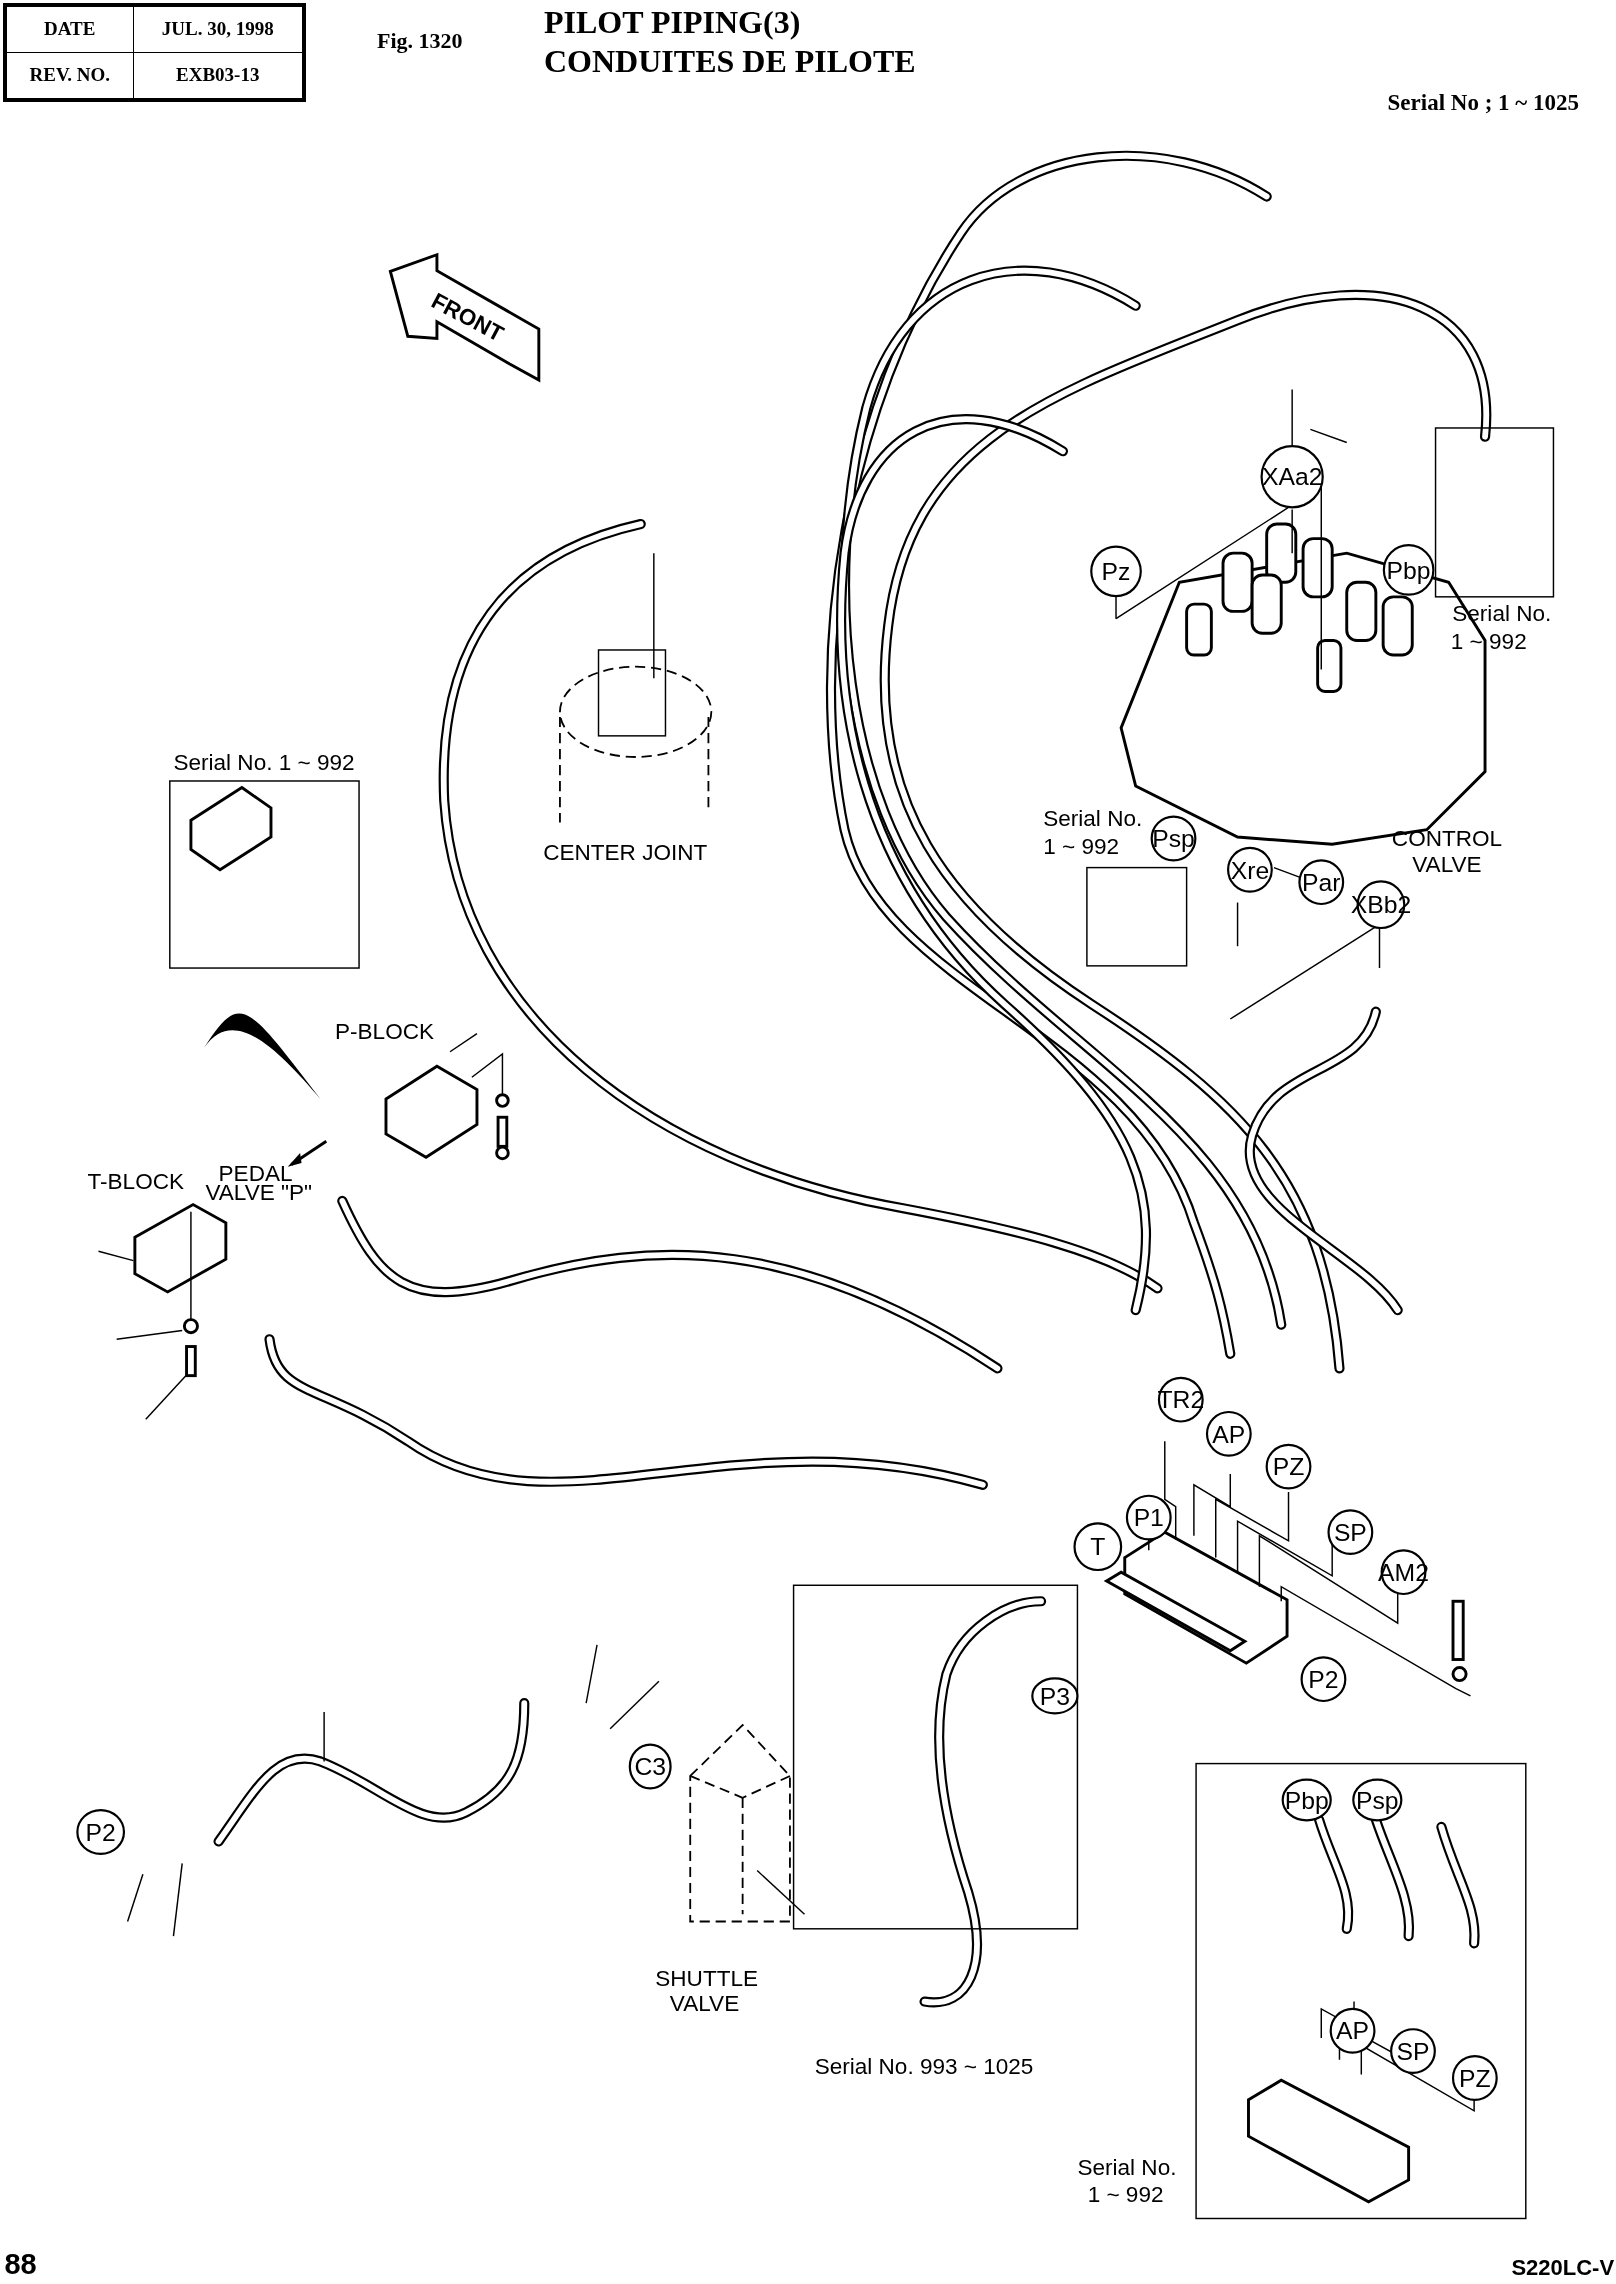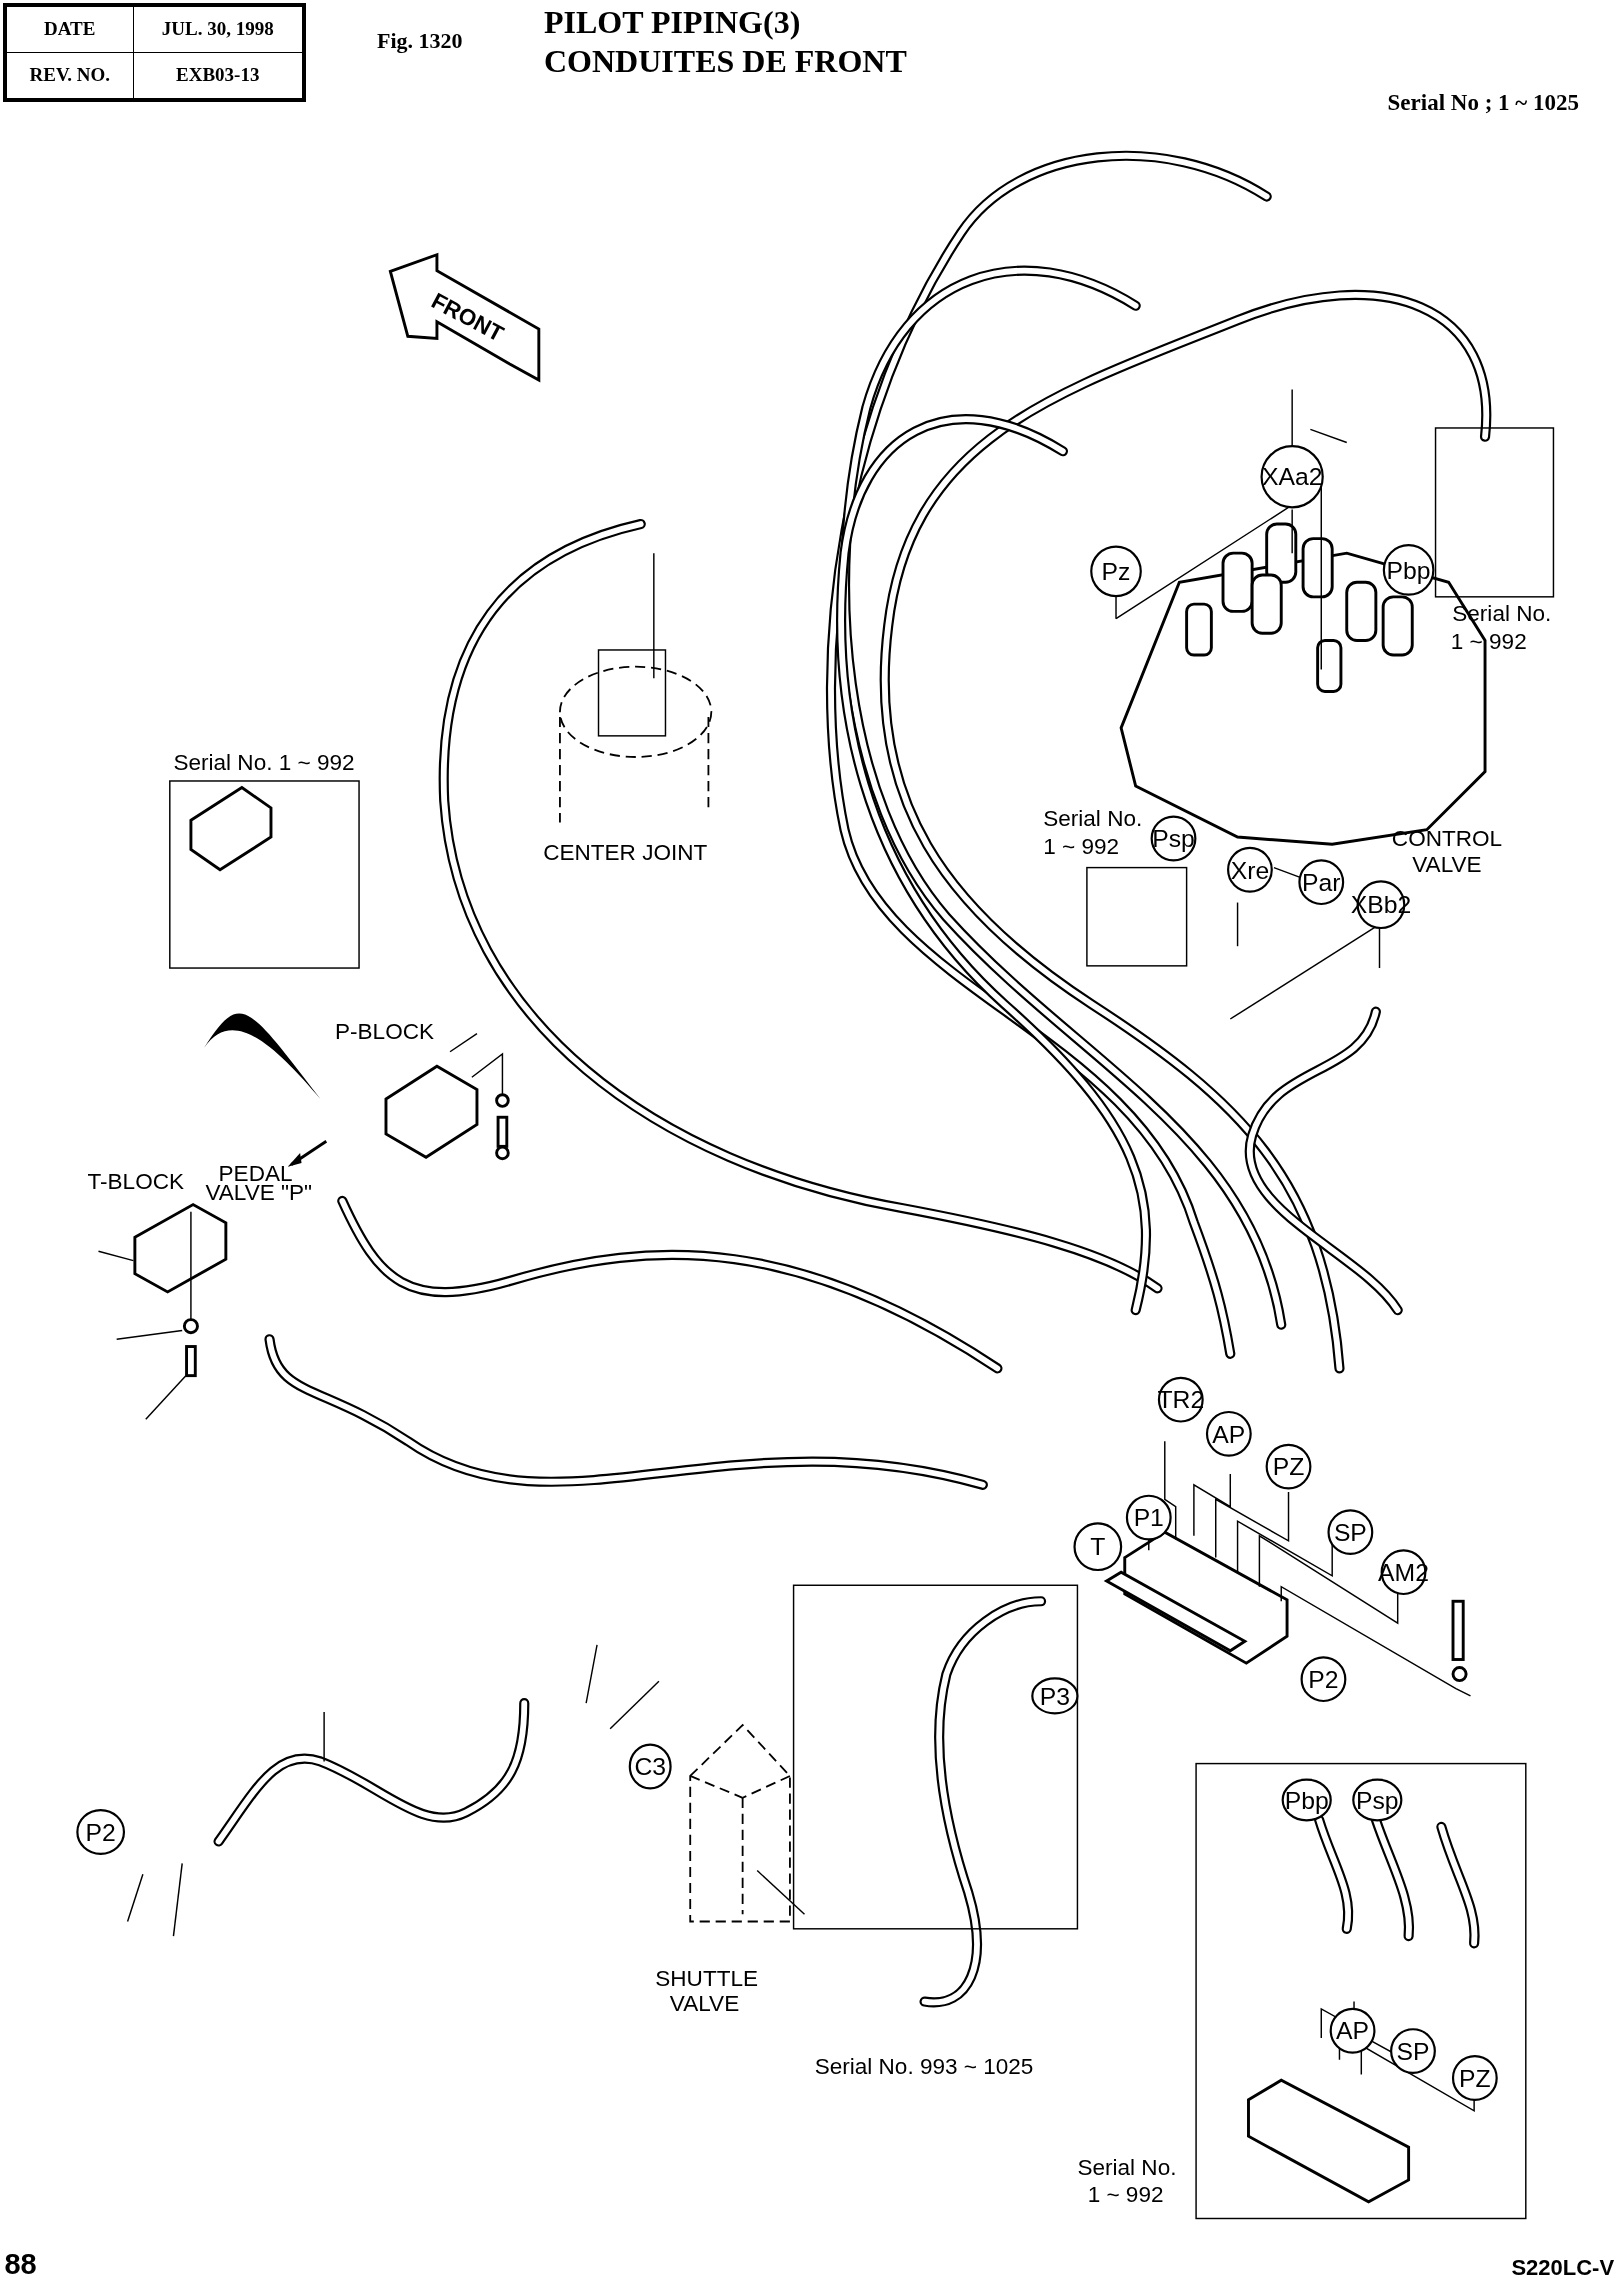--- a/index.html
+++ b/index.html
@@ -34,21 +34,21 @@
   </tr>
   <tr>
     <td>REV. NO.</td>
     <td>EXB03-13</td>
   </tr>
 </tbody>
   </table>
 <div class="fig-num">Fig. 1320</div>
 <div class="fig-title">
   <div>PILOT PIPING(3)</div>
-  <div>CONDUITES DE FRONT</div>
+  <div>CONDUITES DE PILOTE</div>
 </div>
 <div class="serial-top">Serial No ; 1 ~ 1025</div>
 
 <svg id="diagram" width="1617" height="2284" viewBox="0 0 2221 3138">
 
   <g>
     <path d="M536,373 L600,350 L600,372 L740,452 L740,522 L700,500 L600,442 L600,465 L560,462 Z" class="part" stroke-width="5"></path>
     <text class="lbl" x="0" y="0" font-weight="bold" font-size="40" transform="translate(590,420) rotate(28)">FRONT</text>
   </g>
 

